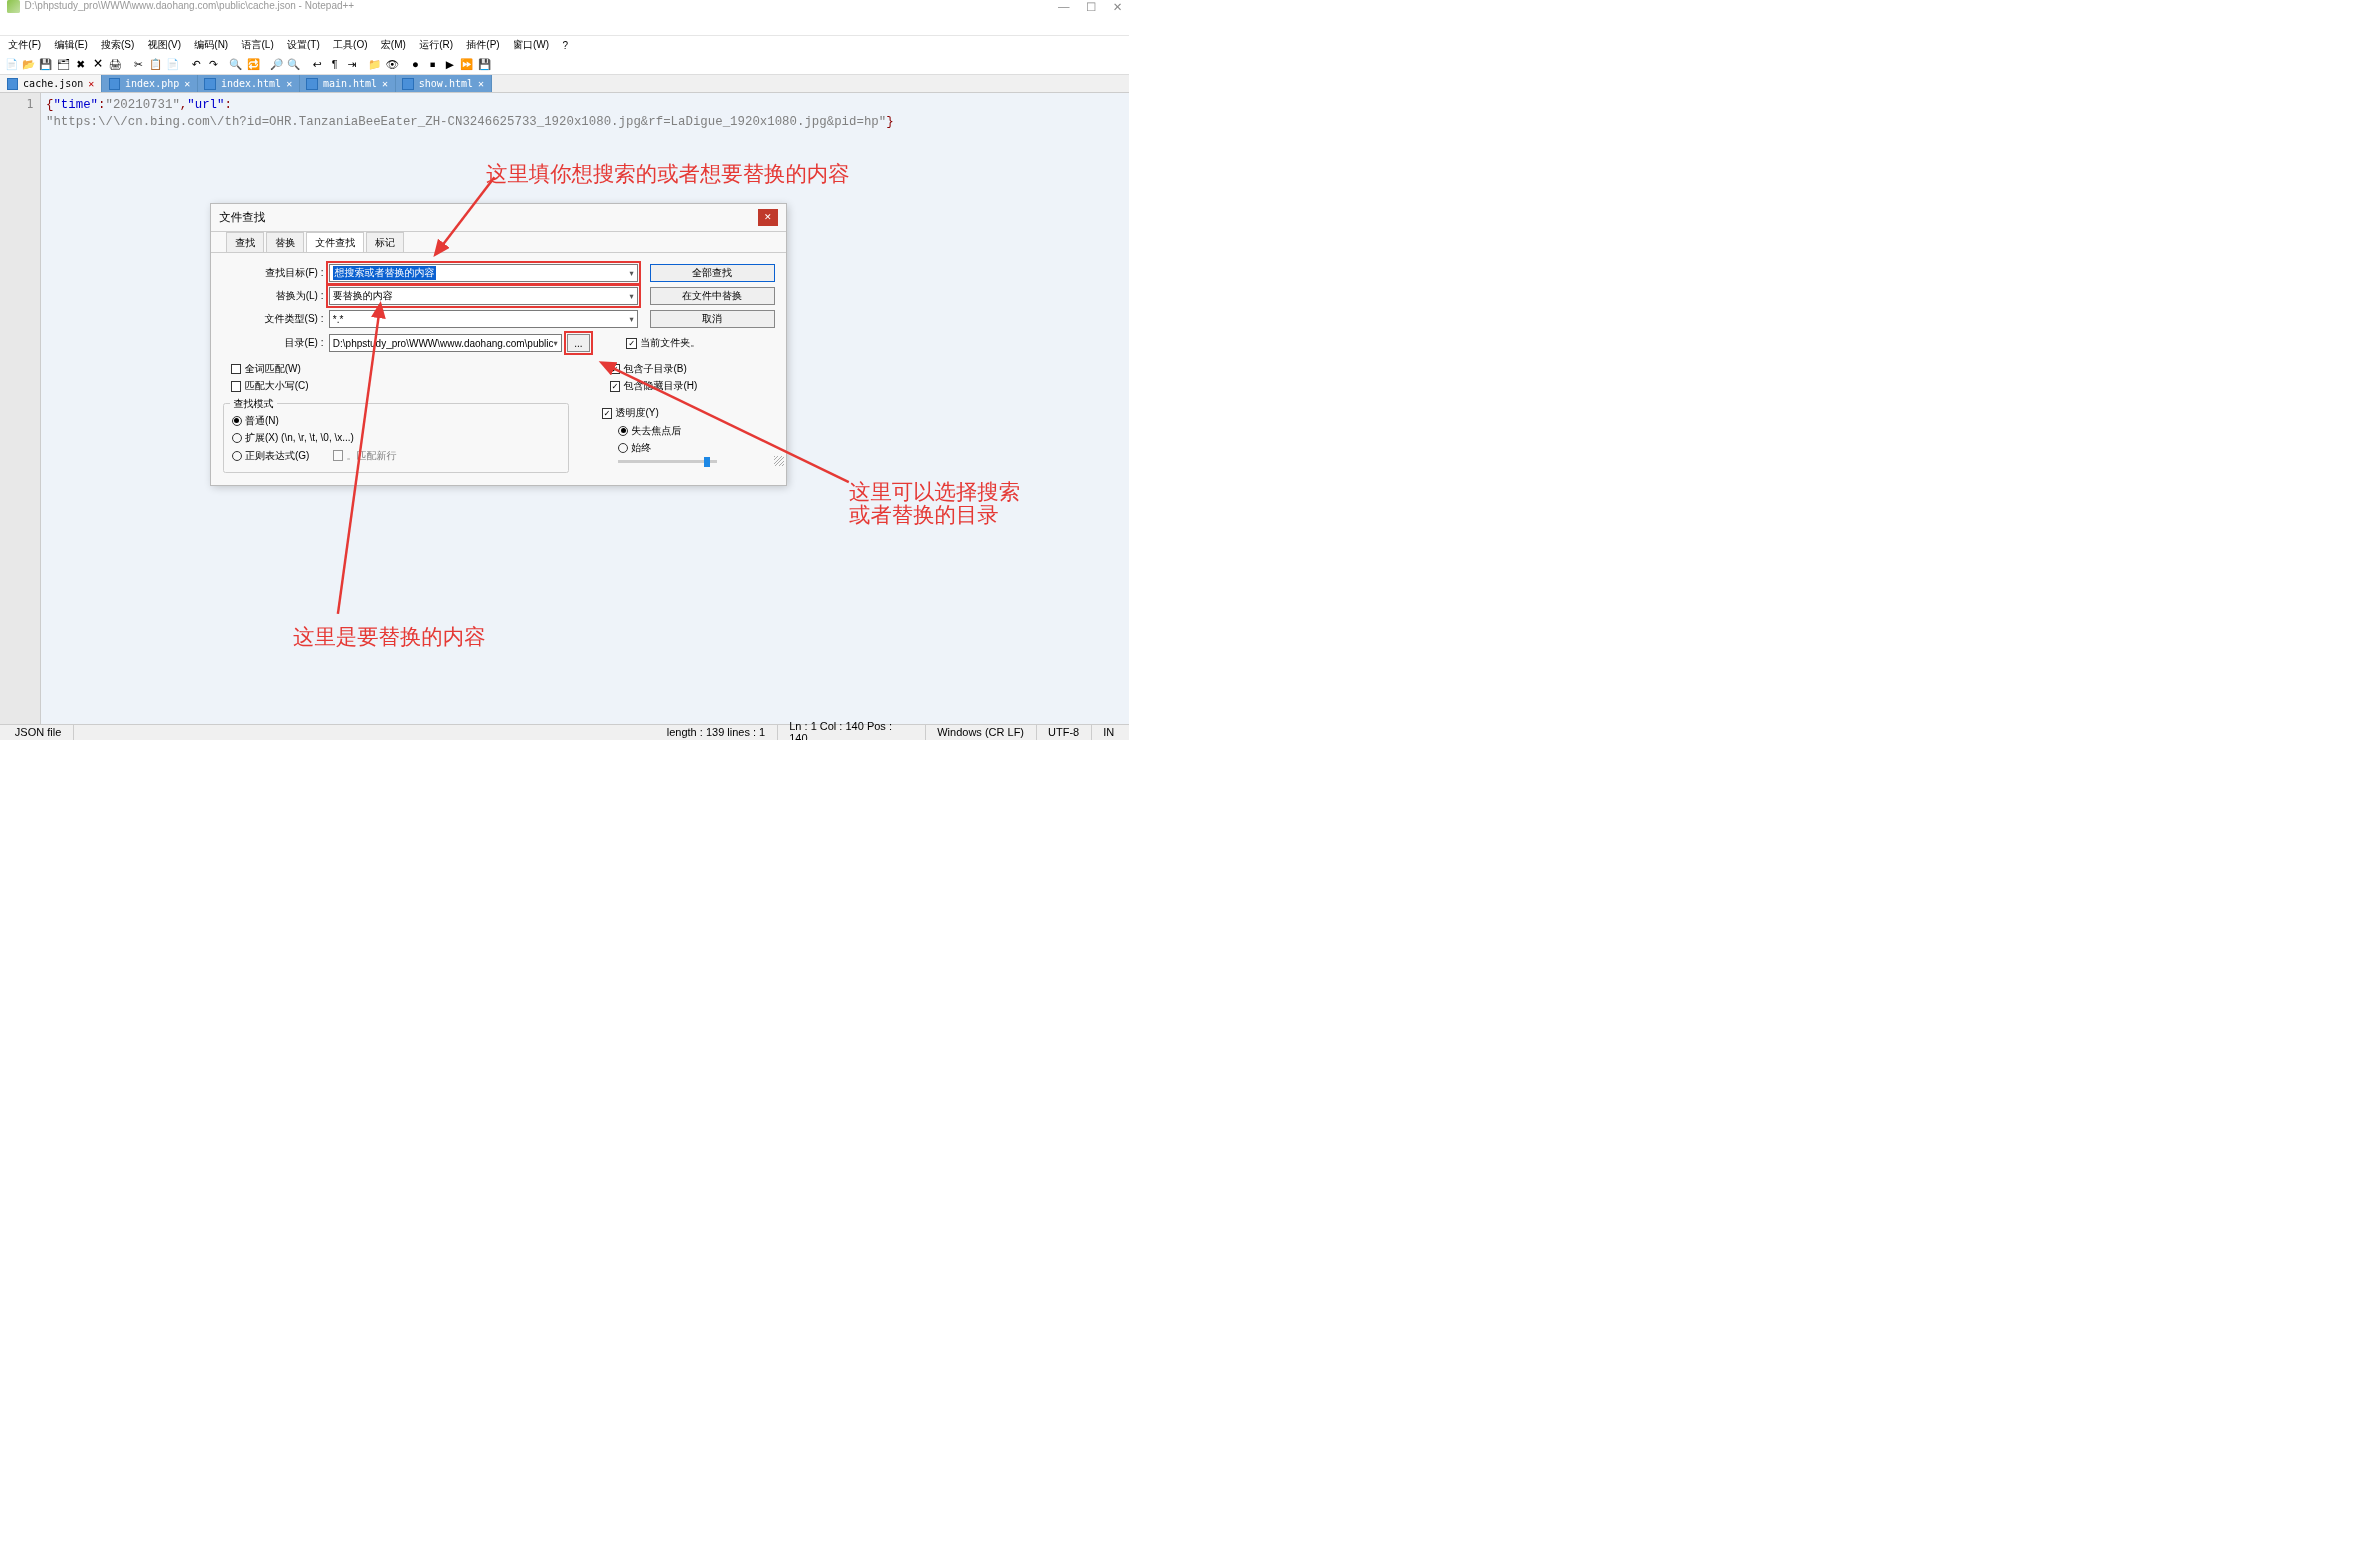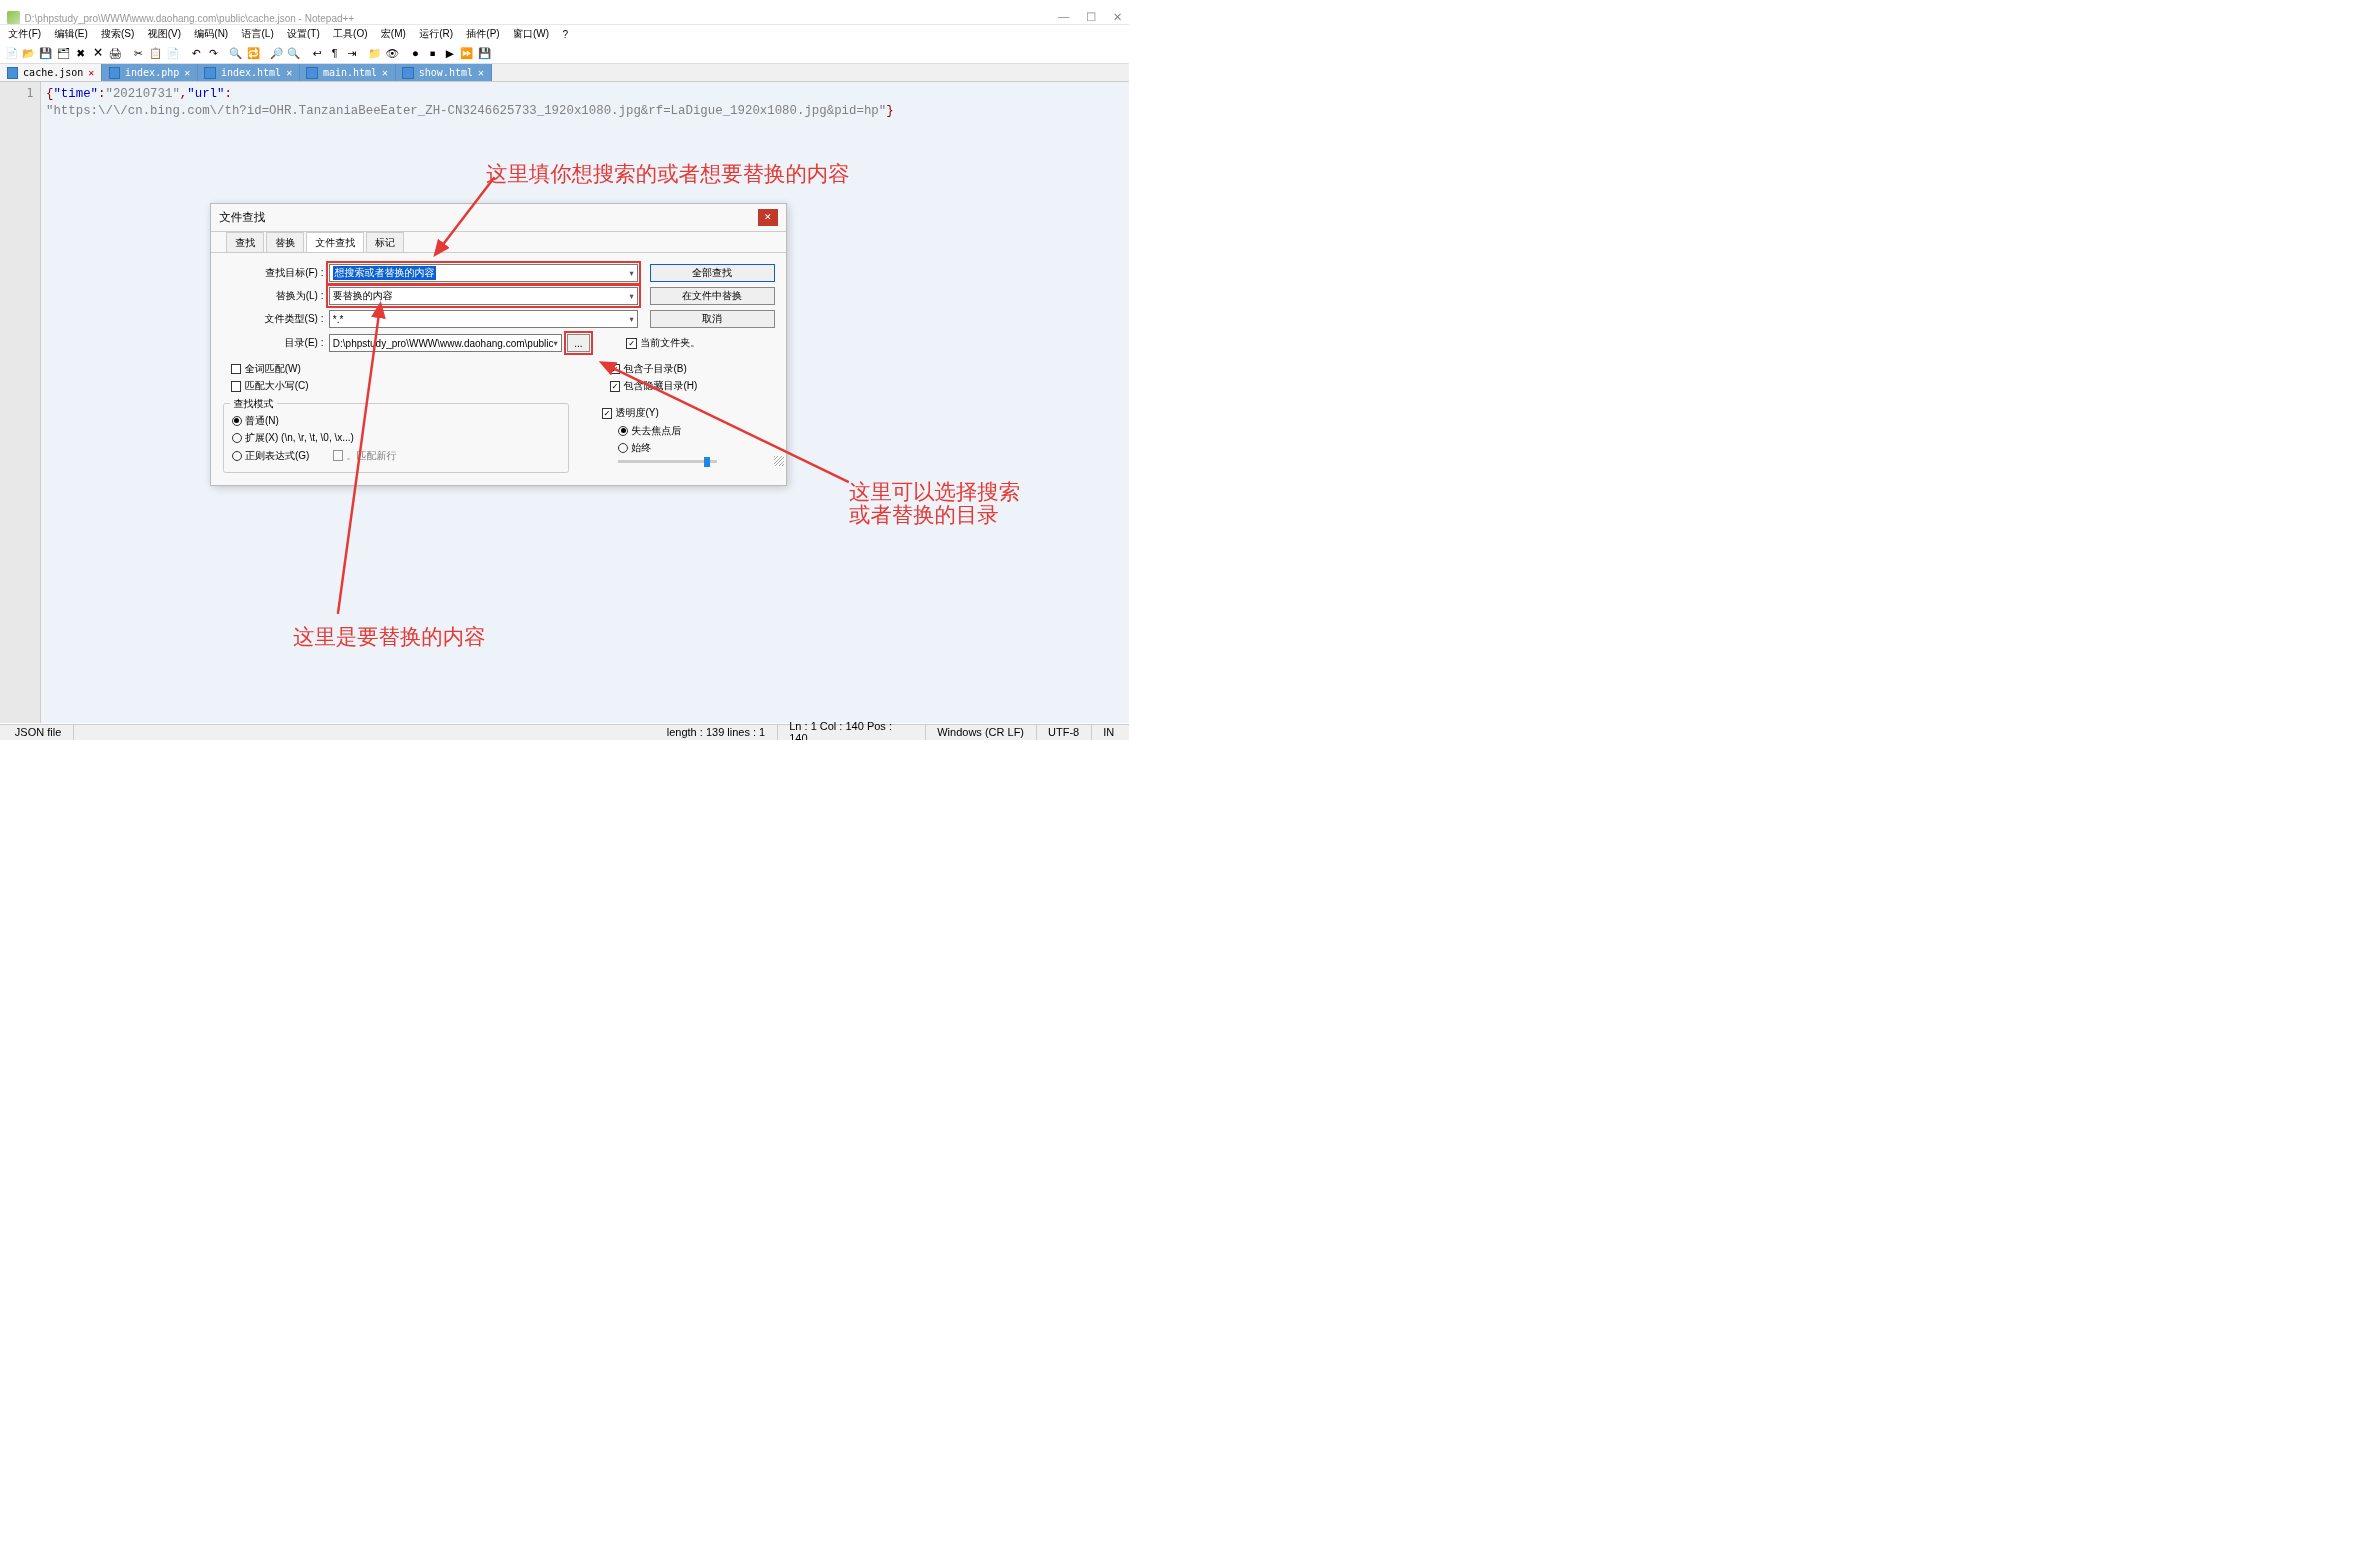--- a/index.html
+++ b/index.html
@@ -8,24 +8,24 @@
     font-family: "Microsoft YaHei", "SimSun", sans-serif;
     font-size: 10px;
     background: #fff;
     overflow: hidden;
     width: 1129px;
     height: 740px;
     position: relative;
   }
   
   .titlebar {
-    height: 25px;
+    height: 36px;
     background: #fff;
     display: flex;
-    align-items: flex-end;
+    align-items: flex-start;
     padding: 0 6.6px;
     border-bottom: 0.8px solid #e6e6e6;
   }
   .titlebar .app-icon {
     width: 13px; height: 13px;
     background: linear-gradient(135deg,#8bc34a,#c5e1a5);
     border-radius: 1.6px;
     margin-right: 5px;
   }
   .titlebar .title { color: #999; flex: 1; }

